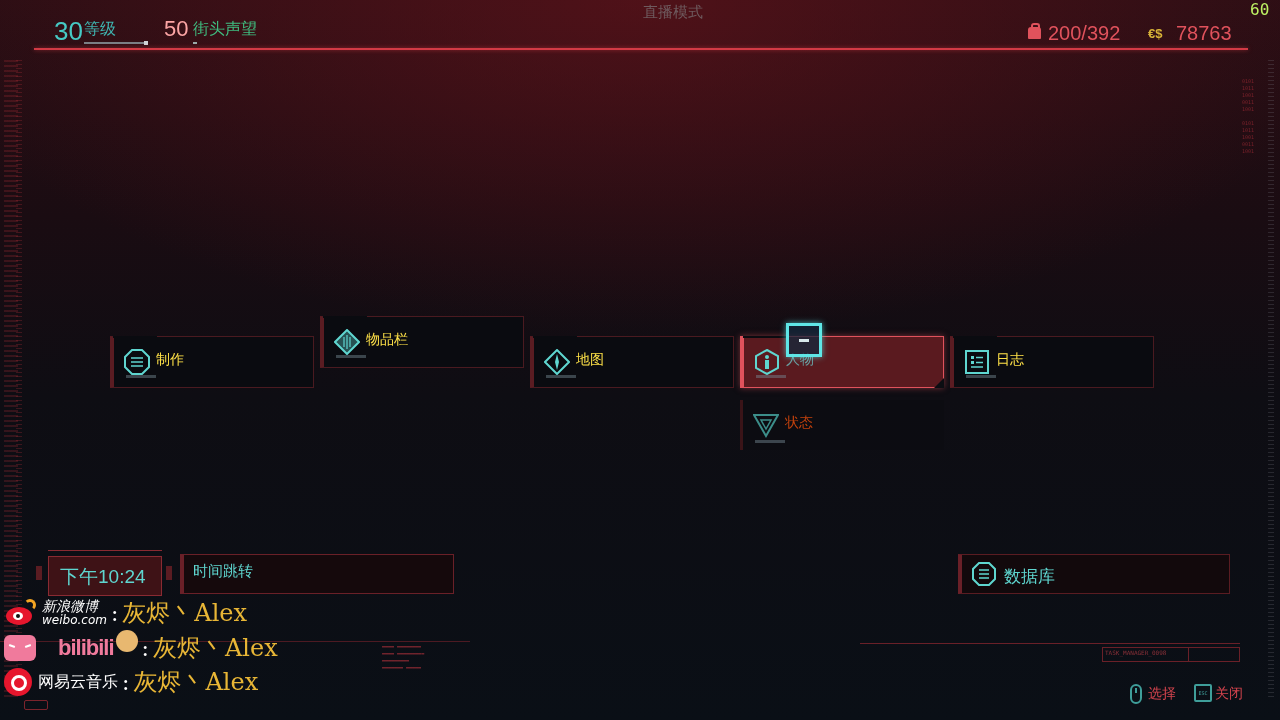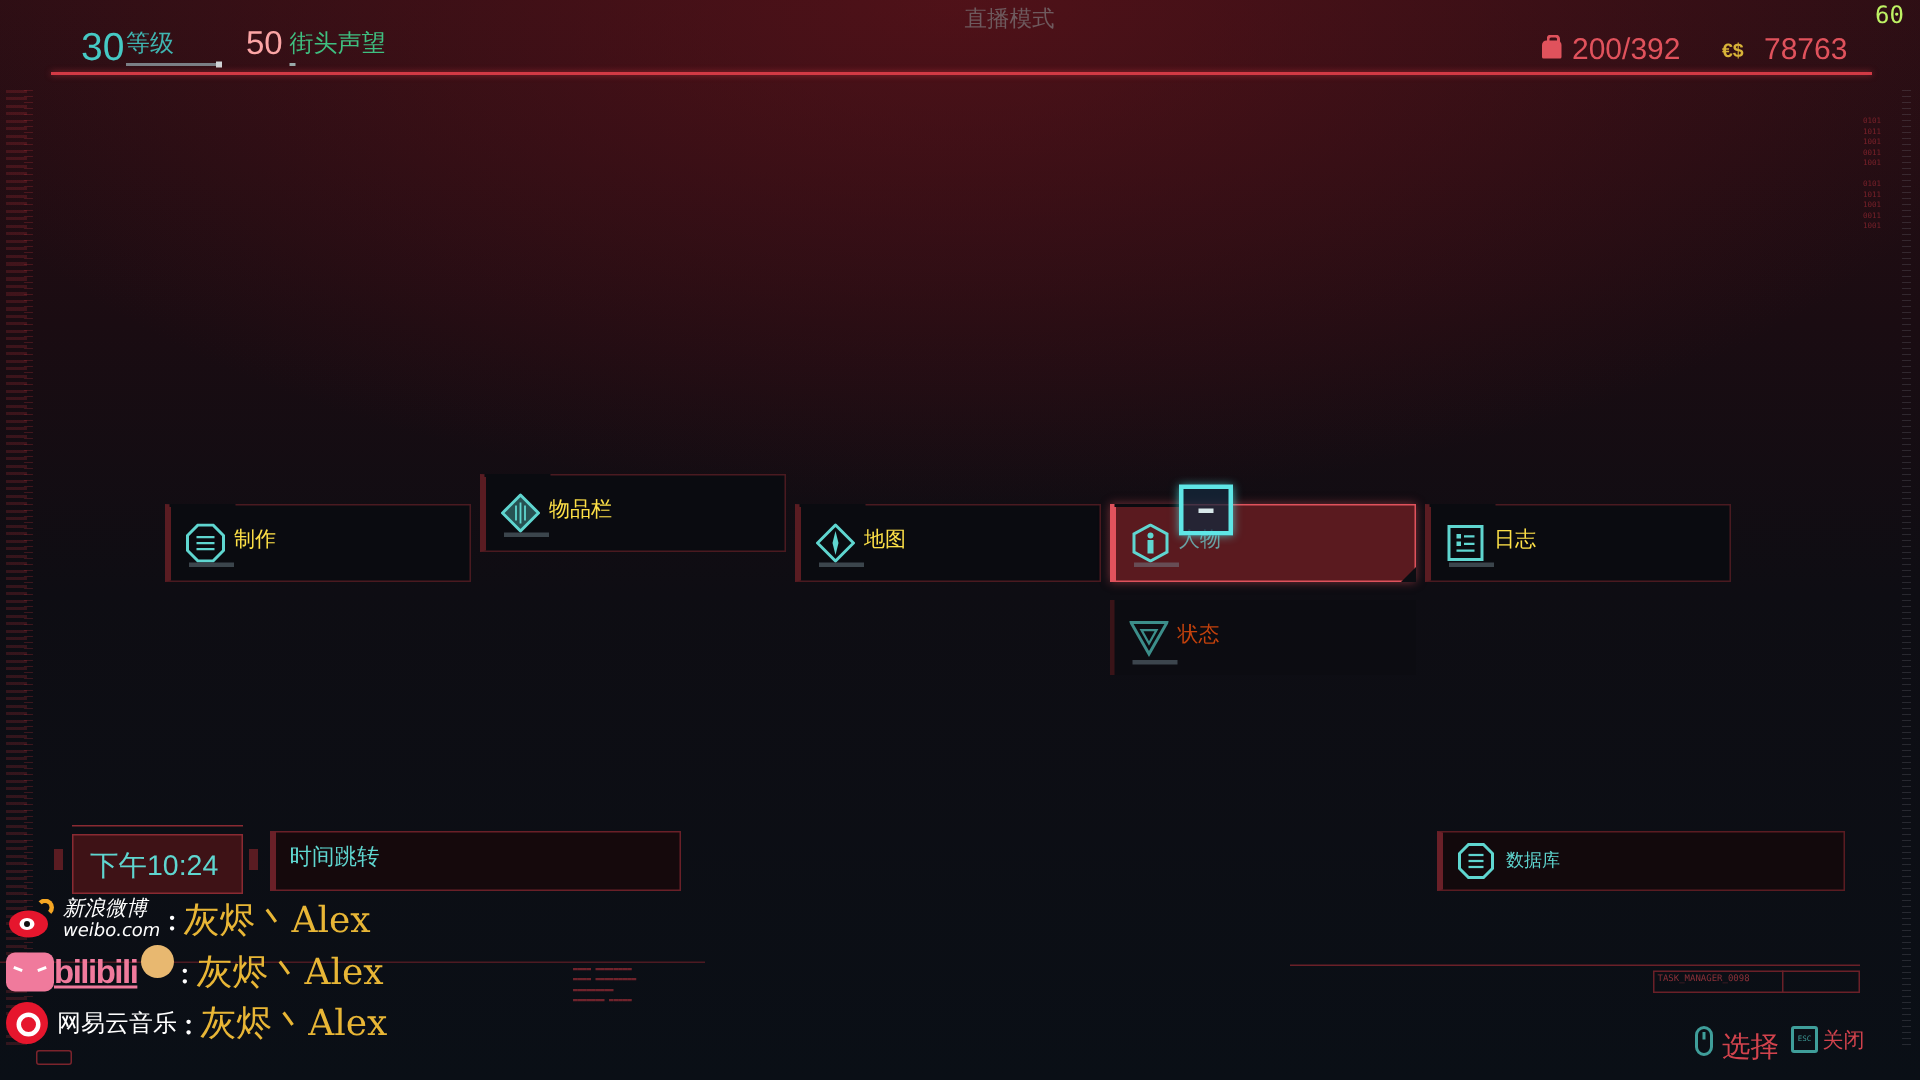--- a/index.html
+++ b/index.html
@@ -60,49 +60,49 @@
   
   .time-box { left: 48px; top: 556px; width: 114px; height: 40px; background: #3e1216; border: 1px solid #8a2a32; }
   .time-text { left: 60px; top: 564px; color: #5fd6d0; font-size: 19px; font-family: "Liberation Sans", sans-serif; }
   .time-deco { left: 48px; top: 550px; width: 114px; height: 2px; border-top: 1px solid #8a2a32; }
   .time-tag-l { left: 36px; top: 566px; width: 6px; height: 14px; background: #5a1c22; }
   .time-tag-r { left: 166px; top: 566px; width: 6px; height: 14px; background: #5a1c22; }
   .timeskip { left: 180px; top: 554px; width: 274px; height: 40px; background: #15090c; border: 1px solid #6a2028; border-left: 4px solid #6a2028; }
   .timeskip-text { left: 193px; top: 562px; color: #5fd6d0; font-size: 15px; }
   .db-tile { left: 958px; top: 554px; width: 272px; height: 40px; background: #12090c; border: 1px solid #5a1c22; border-left: 4px solid #6a2028; }
   .db-icon { left: 972px; top: 562px; width: 24px; height: 24px; }
-  .db-text { left: 1004px; top: 565px; color: #5fd6d0; font-size: 12px; text-align: right; }
+  .db-text { left: 1004px; top: 565px; color: #5fd6d0; font-size: 17px; text-align: right; }
 
   .hline1 { left: 860px; top: 643px; width: 380px; height: 1px; background: #6a2028; }
   .hline2 { left: 0px; top: 641px; width: 470px; height: 1px; background: rgba(106,32,40,0.7); }
   .task-box { left: 1102px; top: 647px; width: 138px; height: 15px; border: 1px solid #6a2028; }
   .task-text { left: 1105px; top: 649px; color: #8a3038; font-size: 6px; font-family: "DejaVu Sans Mono", monospace; }
   .task-div { left: 1188px; top: 647px; width: 1px; height: 15px; background: #6a2028; }
   .info-lines { left: 382px; top: 643px; color: rgba(180,50,60,0.6); font-size: 5px; line-height: 7px; font-family: "DejaVu Sans Mono", monospace; }
 
   .mouse-icon { left: 1130px; top: 684px; width: 12px; height: 20px; border: 2px solid #3f9e9a; border-radius: 6px; }
   .mouse-icon::after { content:""; position:absolute; left:3px; top:2px; width:2px; height:5px; background:#3f9e9a; }
-  .select-text { left: 1148px; top: 685px; color: #d2434d; font-size: 19px; }
+  .select-text { left: 1148px; top: 685px; color: #d2434d; font-size: 14px; }
   .esc-icon { left: 1194px; top: 684px; width: 18px; height: 18px; border: 2px solid #3f9e9a; border-radius: 2px; color:#3f9e9a; font-size: 5px; text-align:center; line-height: 14px; font-family: "DejaVu Sans Mono", monospace; }
   .close-text { left: 1215px; top: 685px; color: #d2434d; font-size: 14px; }
 
   
   .social-row { position: absolute; left: 4px; height: 32px; display: flex; align-items: center; }
   .weibo-logo { width: 32px; height: 28px; position: relative; }
   .weibo-logo .eye { position:absolute; left:2px; top:8px; width:26px; height:18px; background:#e6162d; border-radius: 50%; }
   .weibo-logo .pupil { position:absolute; left:9px; top:13px; width:10px; height:8px; background:#fff; border-radius:50%; }
   .weibo-logo .pupil::after { content:""; position:absolute; left:3px; top:2px; width:4px; height:4px; background:#111; border-radius:50%; }
   .weibo-logo .arc { position:absolute; left:20px; top:0px; width:12px; height:12px; border:3px solid #f5a623; border-left-color: transparent; border-bottom-color: transparent; border-radius: 50%; }
   .weibo-text { margin-left: 6px; color: #fff; font-style: italic; line-height: 14px; }
   .weibo-text .cn { font-size: 14px; display:block; }
   .weibo-text .en { font-size: 12px; display:block; }
   .bili-logo { width: 32px; height: 26px; background:#f07a9c; border-radius: 6px; position: relative; }
   .bili-logo::before { content:""; position:absolute; left:5px; top:10px; width:6px; height:2px; background:#fff; transform: rotate(20deg); }
   .bili-logo::after { content:""; position:absolute; right:5px; top:10px; width:6px; height:2px; background:#fff; transform: rotate(-20deg); }
-  .bili-text { margin-left: 0; color: #f07a9c; font-size: 22px; font-weight: bold; font-family: "Liberation Sans", sans-serif; letter-spacing: -1px; text-decoration: underline; }
+  .bili-text { margin-left: 22px; color: #f07a9c; font-size: 22px; font-weight: bold; font-family: "Liberation Sans", sans-serif; letter-spacing: -1px; }
   .doge { width: 22px; height: 22px; background: #e8b870; border-radius: 50%; margin-left: 2px; margin-top: -14px; }
   .netease-logo { width: 28px; height: 28px; background:#e6162d; border-radius:50%; position:relative; }
   .netease-logo::after { content:""; position:absolute; left:7px; top:7px; width:10px; height:10px; border:3px solid #fff; border-radius:50%; }
   .netease-text { margin-left: 6px; color: #fff; font-size: 16px; }
   .colon { color: #fff; font-size: 22px; margin: 0 4px; font-family: "DejaVu Serif", serif; }
   .handle { color: #e8b636; font-size: 24px; font-family: "DejaVu Serif", serif; }
 
   .small-deco { left: 24px; top: 700px; width: 24px; height: 10px; border: 1px solid rgba(200,50,60,0.6); border-radius: 2px; }
 </style>
 </head>

